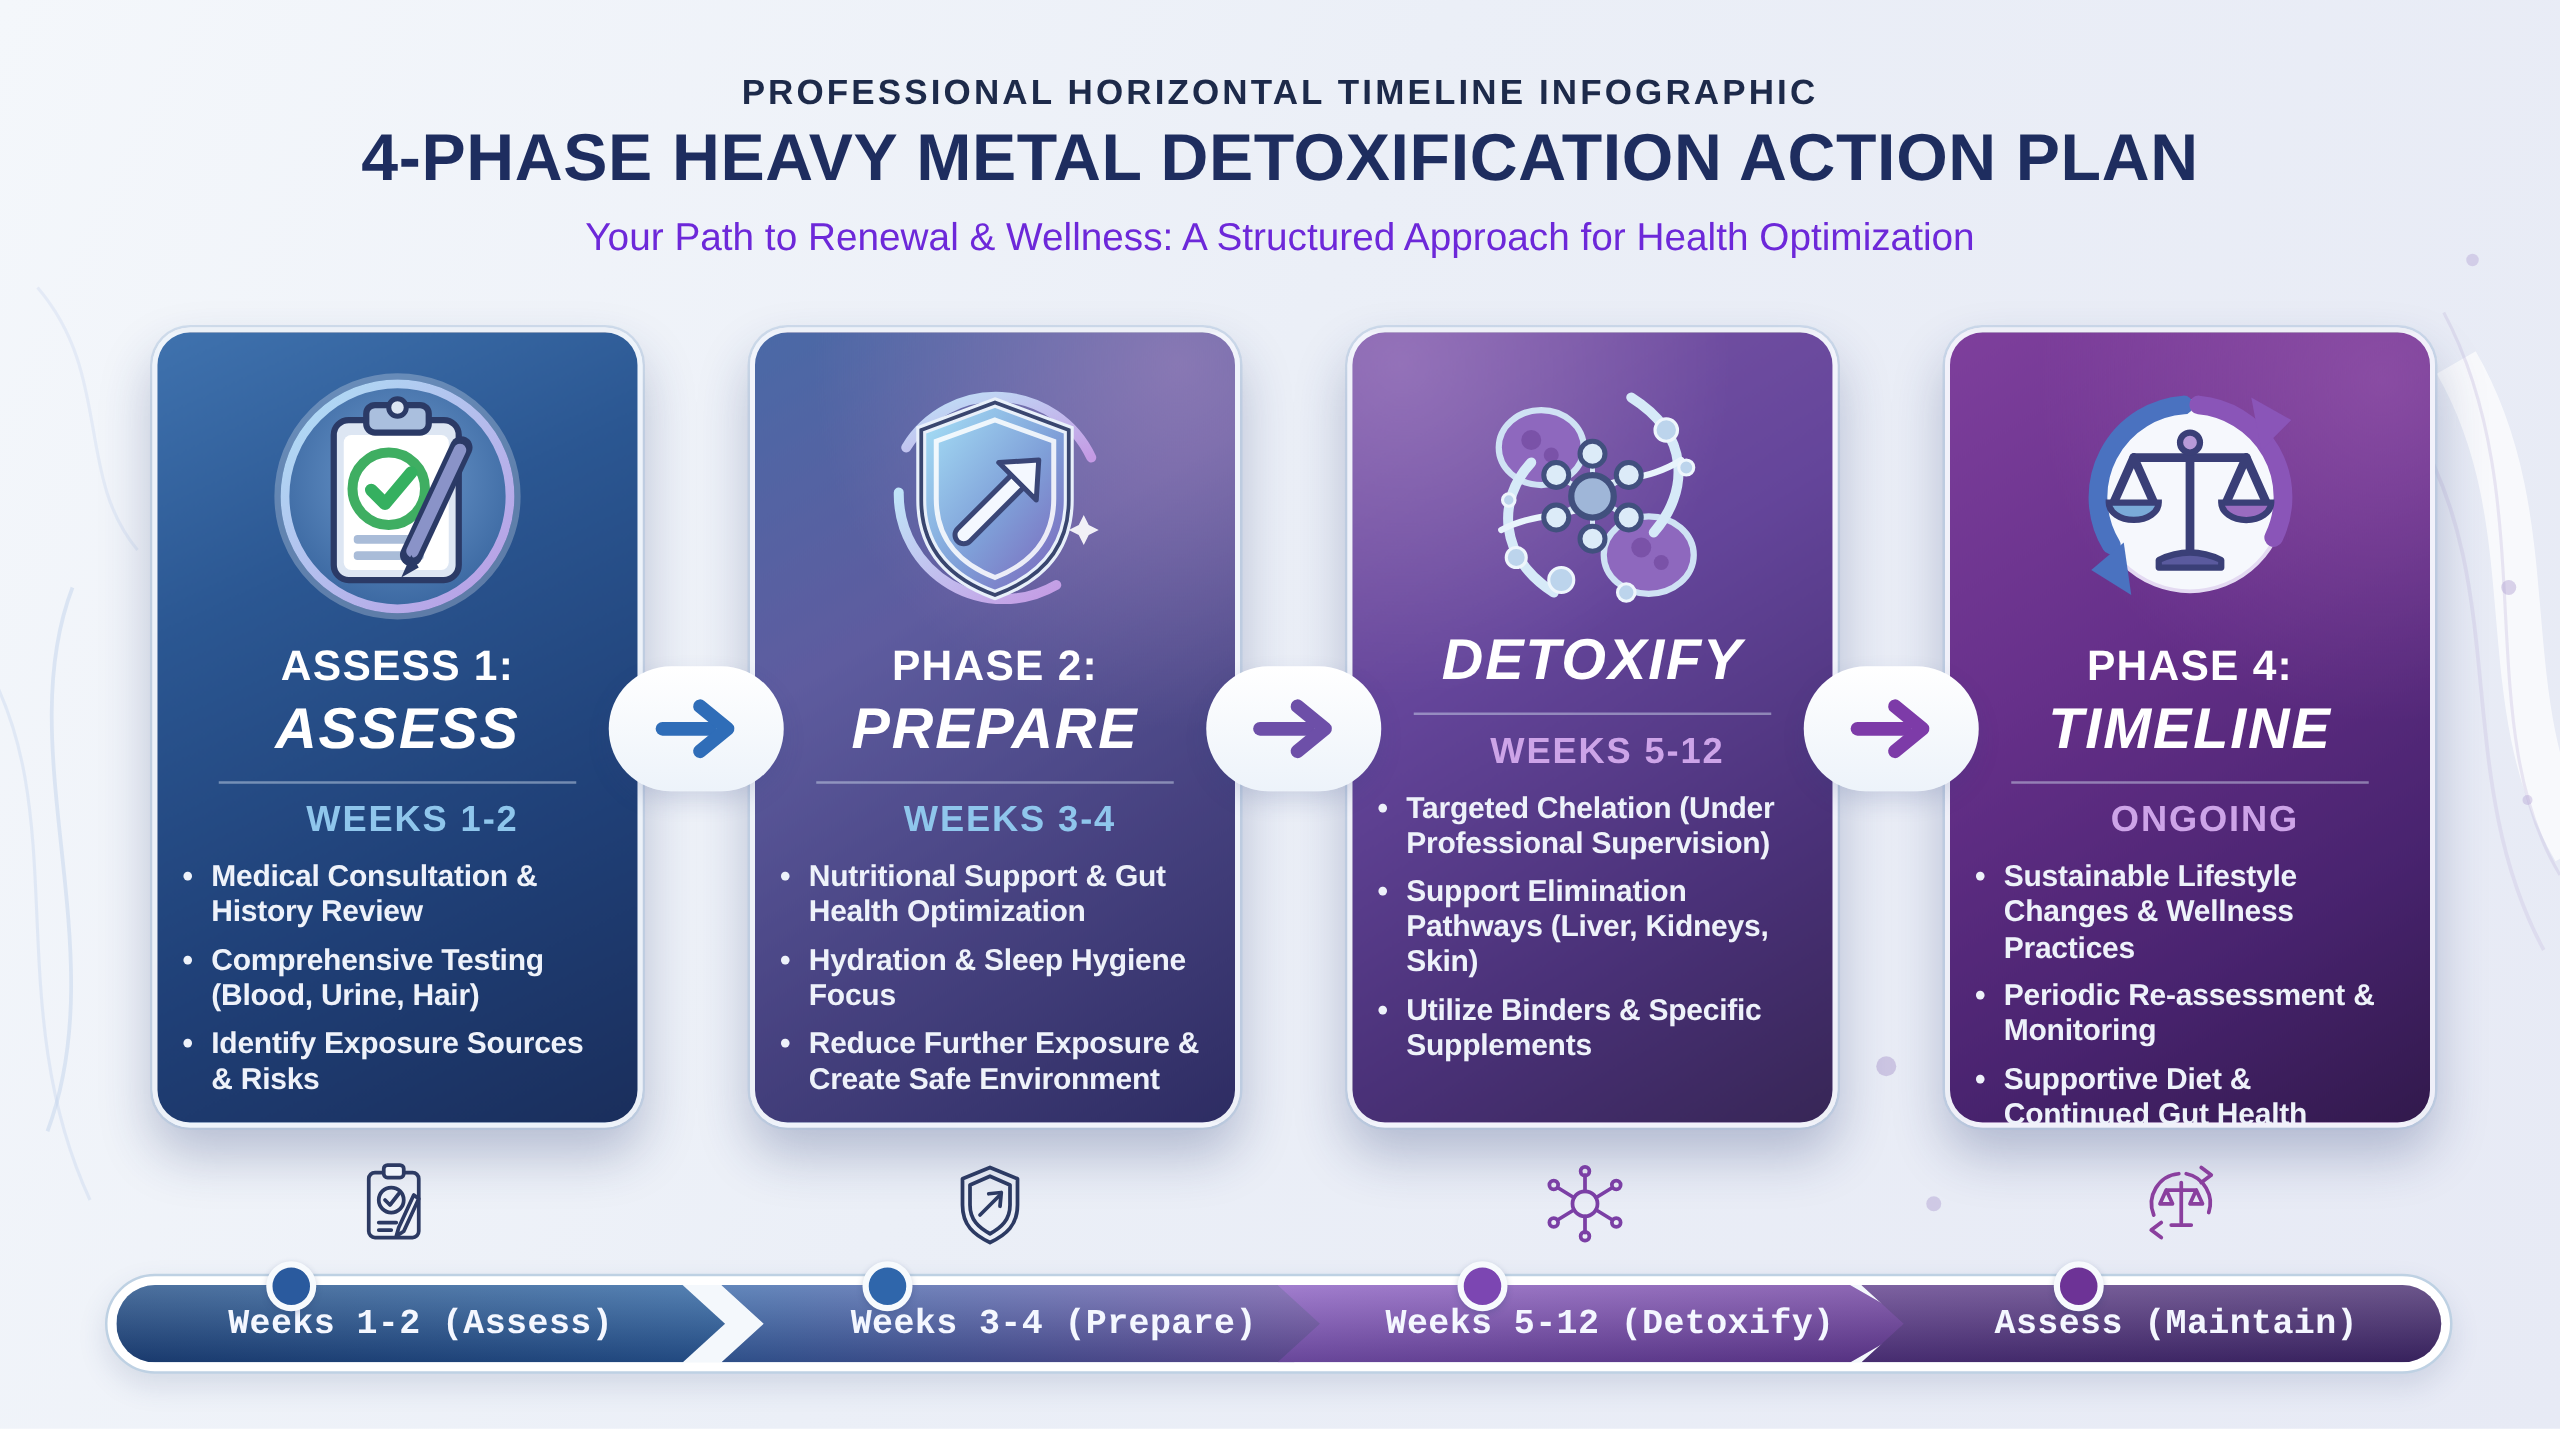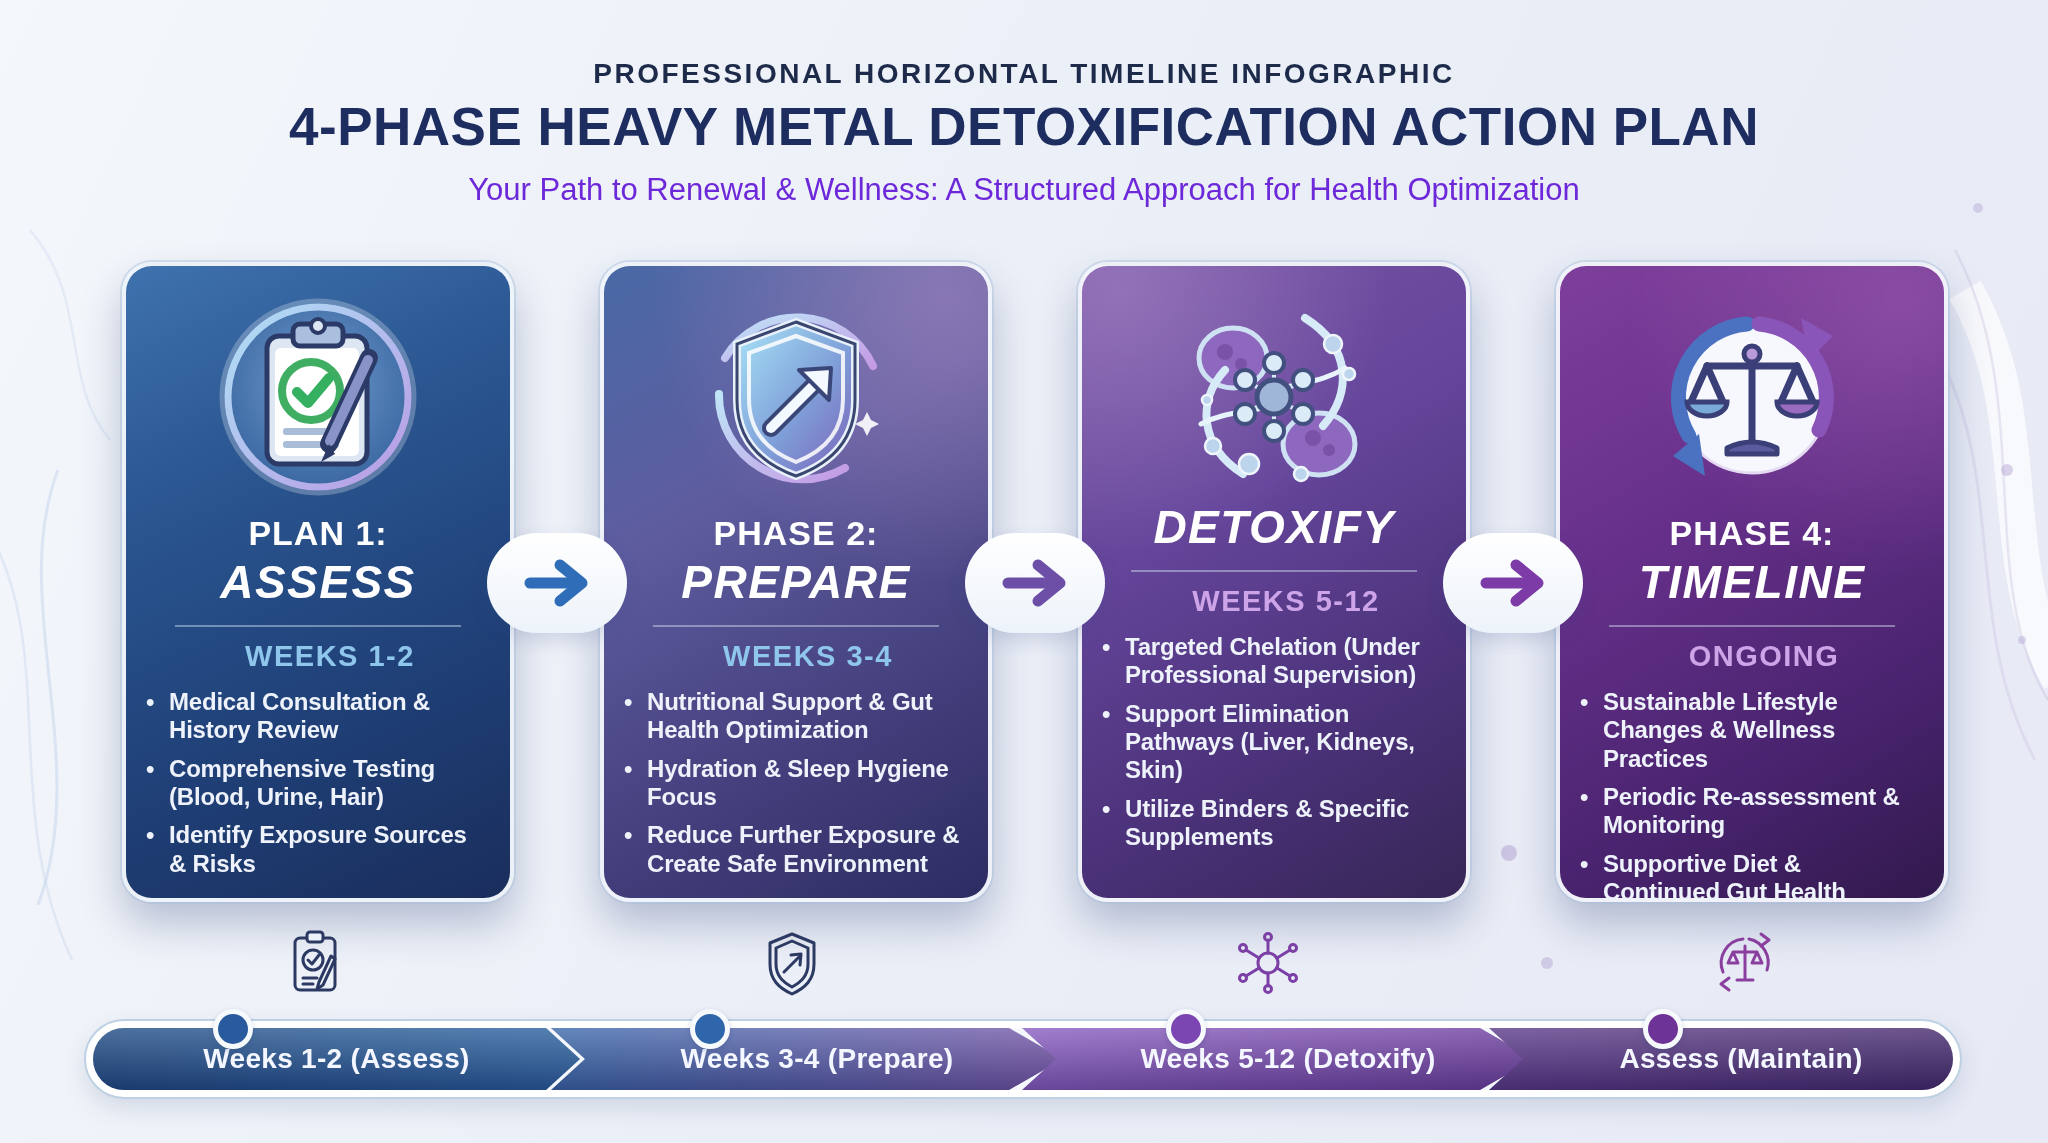--- a/index.html
+++ b/index.html
@@ -47,28 +47,28 @@
   
   .bridge{position:absolute;top:533px;width:140px;height:100px;border-radius:50px;z-index:4;
     background:linear-gradient(180deg,#ffffff,#edf3fa);
     box-shadow:0 8px 18px rgba(50,70,130,.16);display:flex;align-items:center;justify-content:center;}
   .bridge.g1{left:487px}.bridge.g2{left:965px}.bridge.g3{left:1443px}
 
   
   .tl-outer{position:absolute;left:84px;top:1019px;width:1878px;height:80px;z-index:2;
     border:2px solid #bed1e3;border-radius:42px;background:#ffffff;box-sizing:border-box;
     padding:7px;box-shadow:0 10px 22px rgba(60,80,130,.15);}
-  .tl-row{position:relative;width:100%;height:100%;border-radius:32px;overflow:hidden;background:#f4f8fc;}
+  .tl-row{position:relative;width:100%;height:100%;border-radius:32px;overflow:hidden;background:#f4f8fc;font-family:Liberation Mono, monospace;}
   .tl-seg{position:absolute;top:0;height:100%;display:flex;align-items:center;justify-content:center;
     color:#f4f7ff;font-size:28px;font-weight:700;letter-spacing:.3px;}
   .tl-seg .shade{position:absolute;inset:0;background:linear-gradient(180deg,rgba(255,255,255,.20),rgba(8,4,40,.26));}
   .tl-seg span{position:relative;z-index:1;}
   .seg1{left:0;width:487px;background:linear-gradient(90deg,#1f4c85,#2b62a0);
     clip-path:polygon(0 0,453px 0,100% 50%,453px 100%,0 100%);}
-  .seg2{left:458px;width:492px;background:linear-gradient(90deg,#3b69aa,#7657a8);
+  .seg2{left:484px;width:492px;background:linear-gradient(90deg,#3b69aa,#7657a8);
     clip-path:polygon(0 0,458px 0,100% 50%,458px 100%,0 100%,34px 50%);padding-left:20px;}
   .seg3{left:929px;width:492px;background:linear-gradient(90deg,#8a5ec2,#6e3f9e);
     clip-path:polygon(0 0,458px 0,100% 50%,458px 100%,0 100%,34px 50%);padding-left:20px;}
   .seg4{left:1396px;width:464px;background:linear-gradient(90deg,#5d3b8a,#452a6c);
     clip-path:polygon(0 0,100% 0,100% 100%,0 100%,34px 50%);padding-left:20px;}
   .tl-dot{position:absolute;top:-12px;width:30px;height:30px;border-radius:50%;
     border:5px solid #f7fafd;box-sizing:content-box;z-index:5;box-shadow:0 2px 5px rgba(40,60,110,.25);}
   .d1{left:127px;background:#2a5a9e}.d2{left:604px;background:#2f66ab}
   .d3{left:1080px;background:#7c46b2}.d4{left:1557px;background:#6d3396}
   .tl-icon{position:absolute;top:928px;width:64px;height:70px;z-index:2;}
@@ -119,21 +119,21 @@
       <circle cx="101" cy="30" r="7" fill="#dde6f3" stroke="#2b3a66" stroke-width="4"></circle>
       <rect x="66" y="132" width="46" height="7" rx="3" fill="#a9bcd8"></rect>
       <rect x="66" y="145" width="56" height="7" rx="3" fill="#a9bcd8"></rect>
       <circle cx="94" cy="95" r="29" fill="#ffffff" stroke="#3fae62" stroke-width="8"></circle>
       <path d="M80 96 L91 107 L112 82" fill="none" stroke="#35b060" stroke-width="10" stroke-linecap="round" stroke-linejoin="round"></path>
       <path d="M152 62 L112 148" stroke="#2b3a66" stroke-width="18" stroke-linecap="round"></path>
       <path d="M151 64 L113 145" stroke="#8a93c8" stroke-width="10" stroke-linecap="round"></path>
       <path d="M112 148 L104 166 L118 158 Z" fill="#2b3a66"></path>
     </svg>
   </div>
-  <div class="phase-label">PLAN 1:</div>
+  <div class="phase-label">ASSESS 1:</div>
   <div class="phase-name">ASSESS</div>
   <div class="divider"></div>
   <div class="weeks blue">WEEKS 1-2</div>
   <div class="bullets">
     <div class="bullet">
         <span class="b-dot">•</span>
         <span>Medical Consultation &amp; History Review</span>
       </div>
     <div class="bullet">
         <span class="b-dot">•</span>

